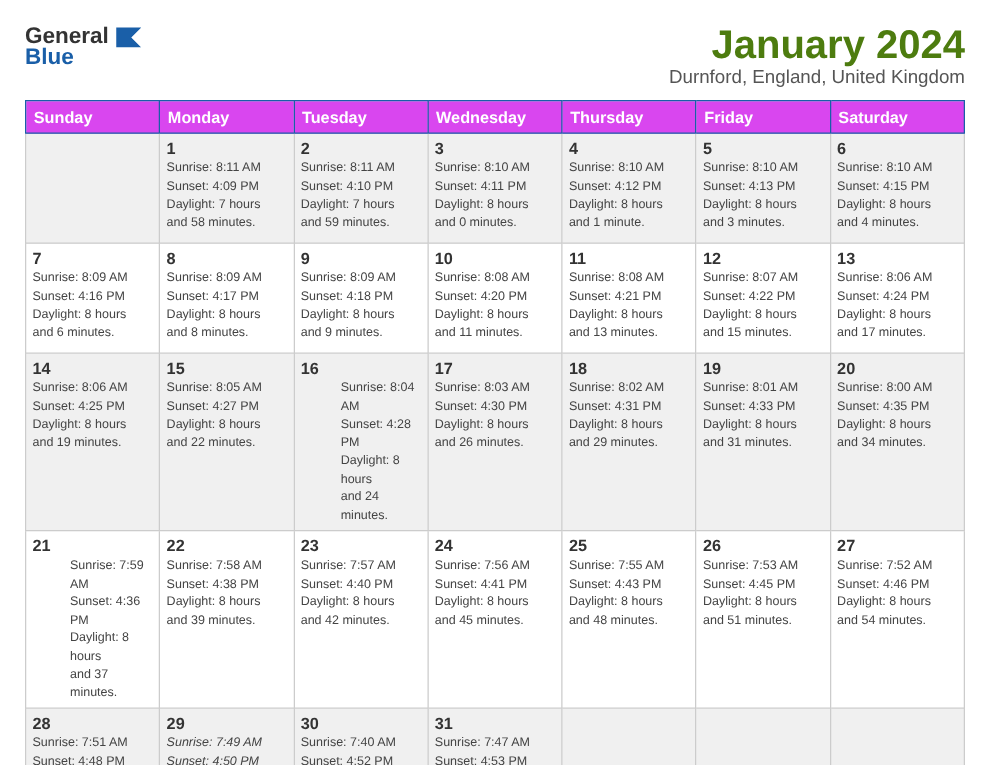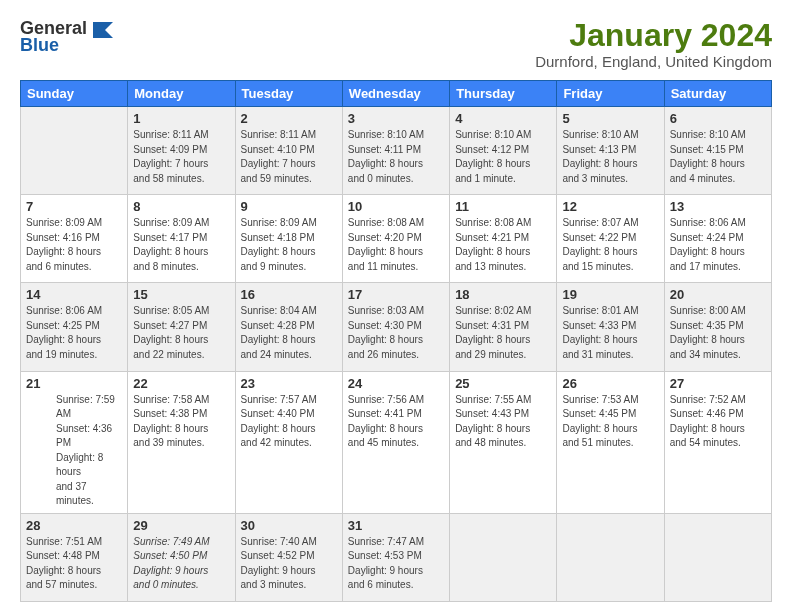--- a/index.html
+++ b/index.html
@@ -62,21 +62,21 @@
       color: #555;
     }
     .calendar {
       flex: 1;
       border: 1px solid #ccc;
       border-collapse: collapse;
       width: 100%;
       table-layout: fixed;
     }
     .calendar th {
-      background-color: #3b82f6;
+      background-color: #d946ef;
       color: #fff;
       text-align: left;
       padding: 5px 6px;
       font-size: 13px;
       border: 1px solid #1a5fa8;
     }
     .calendar td {
       border: 1px solid #ccc;
       vertical-align: top;
       padding: 4px 5px;
@@ -245,21 +245,21 @@
           </td>
           <td>
             <span class="day-number">15</span>
             <div class="day-info" style="white-space: pre-line;">Sunrise: 8:05 AM
 Sunset: 4:27 PM
 Daylight: 8 hours
 and 22 minutes.</div>
           </td>
           <td>
             <span class="day-number">16</span>
-            <div class="day-info" style="white-space: pre-line;">Sunrise: 8:04 AM
+            <div class="day-info" style="white-space: pre-line; margin-left: 32px;">Sunrise: 8:04 AM
 Sunset: 4:28 PM
 Daylight: 8 hours
 and 24 minutes.</div>
           </td>
           <td>
             <span class="day-number">17</span>
             <div class="day-info" style="white-space: pre-line;">Sunrise: 8:03 AM
 Sunset: 4:30 PM
 Daylight: 8 hours
 and 26 minutes.</div>

